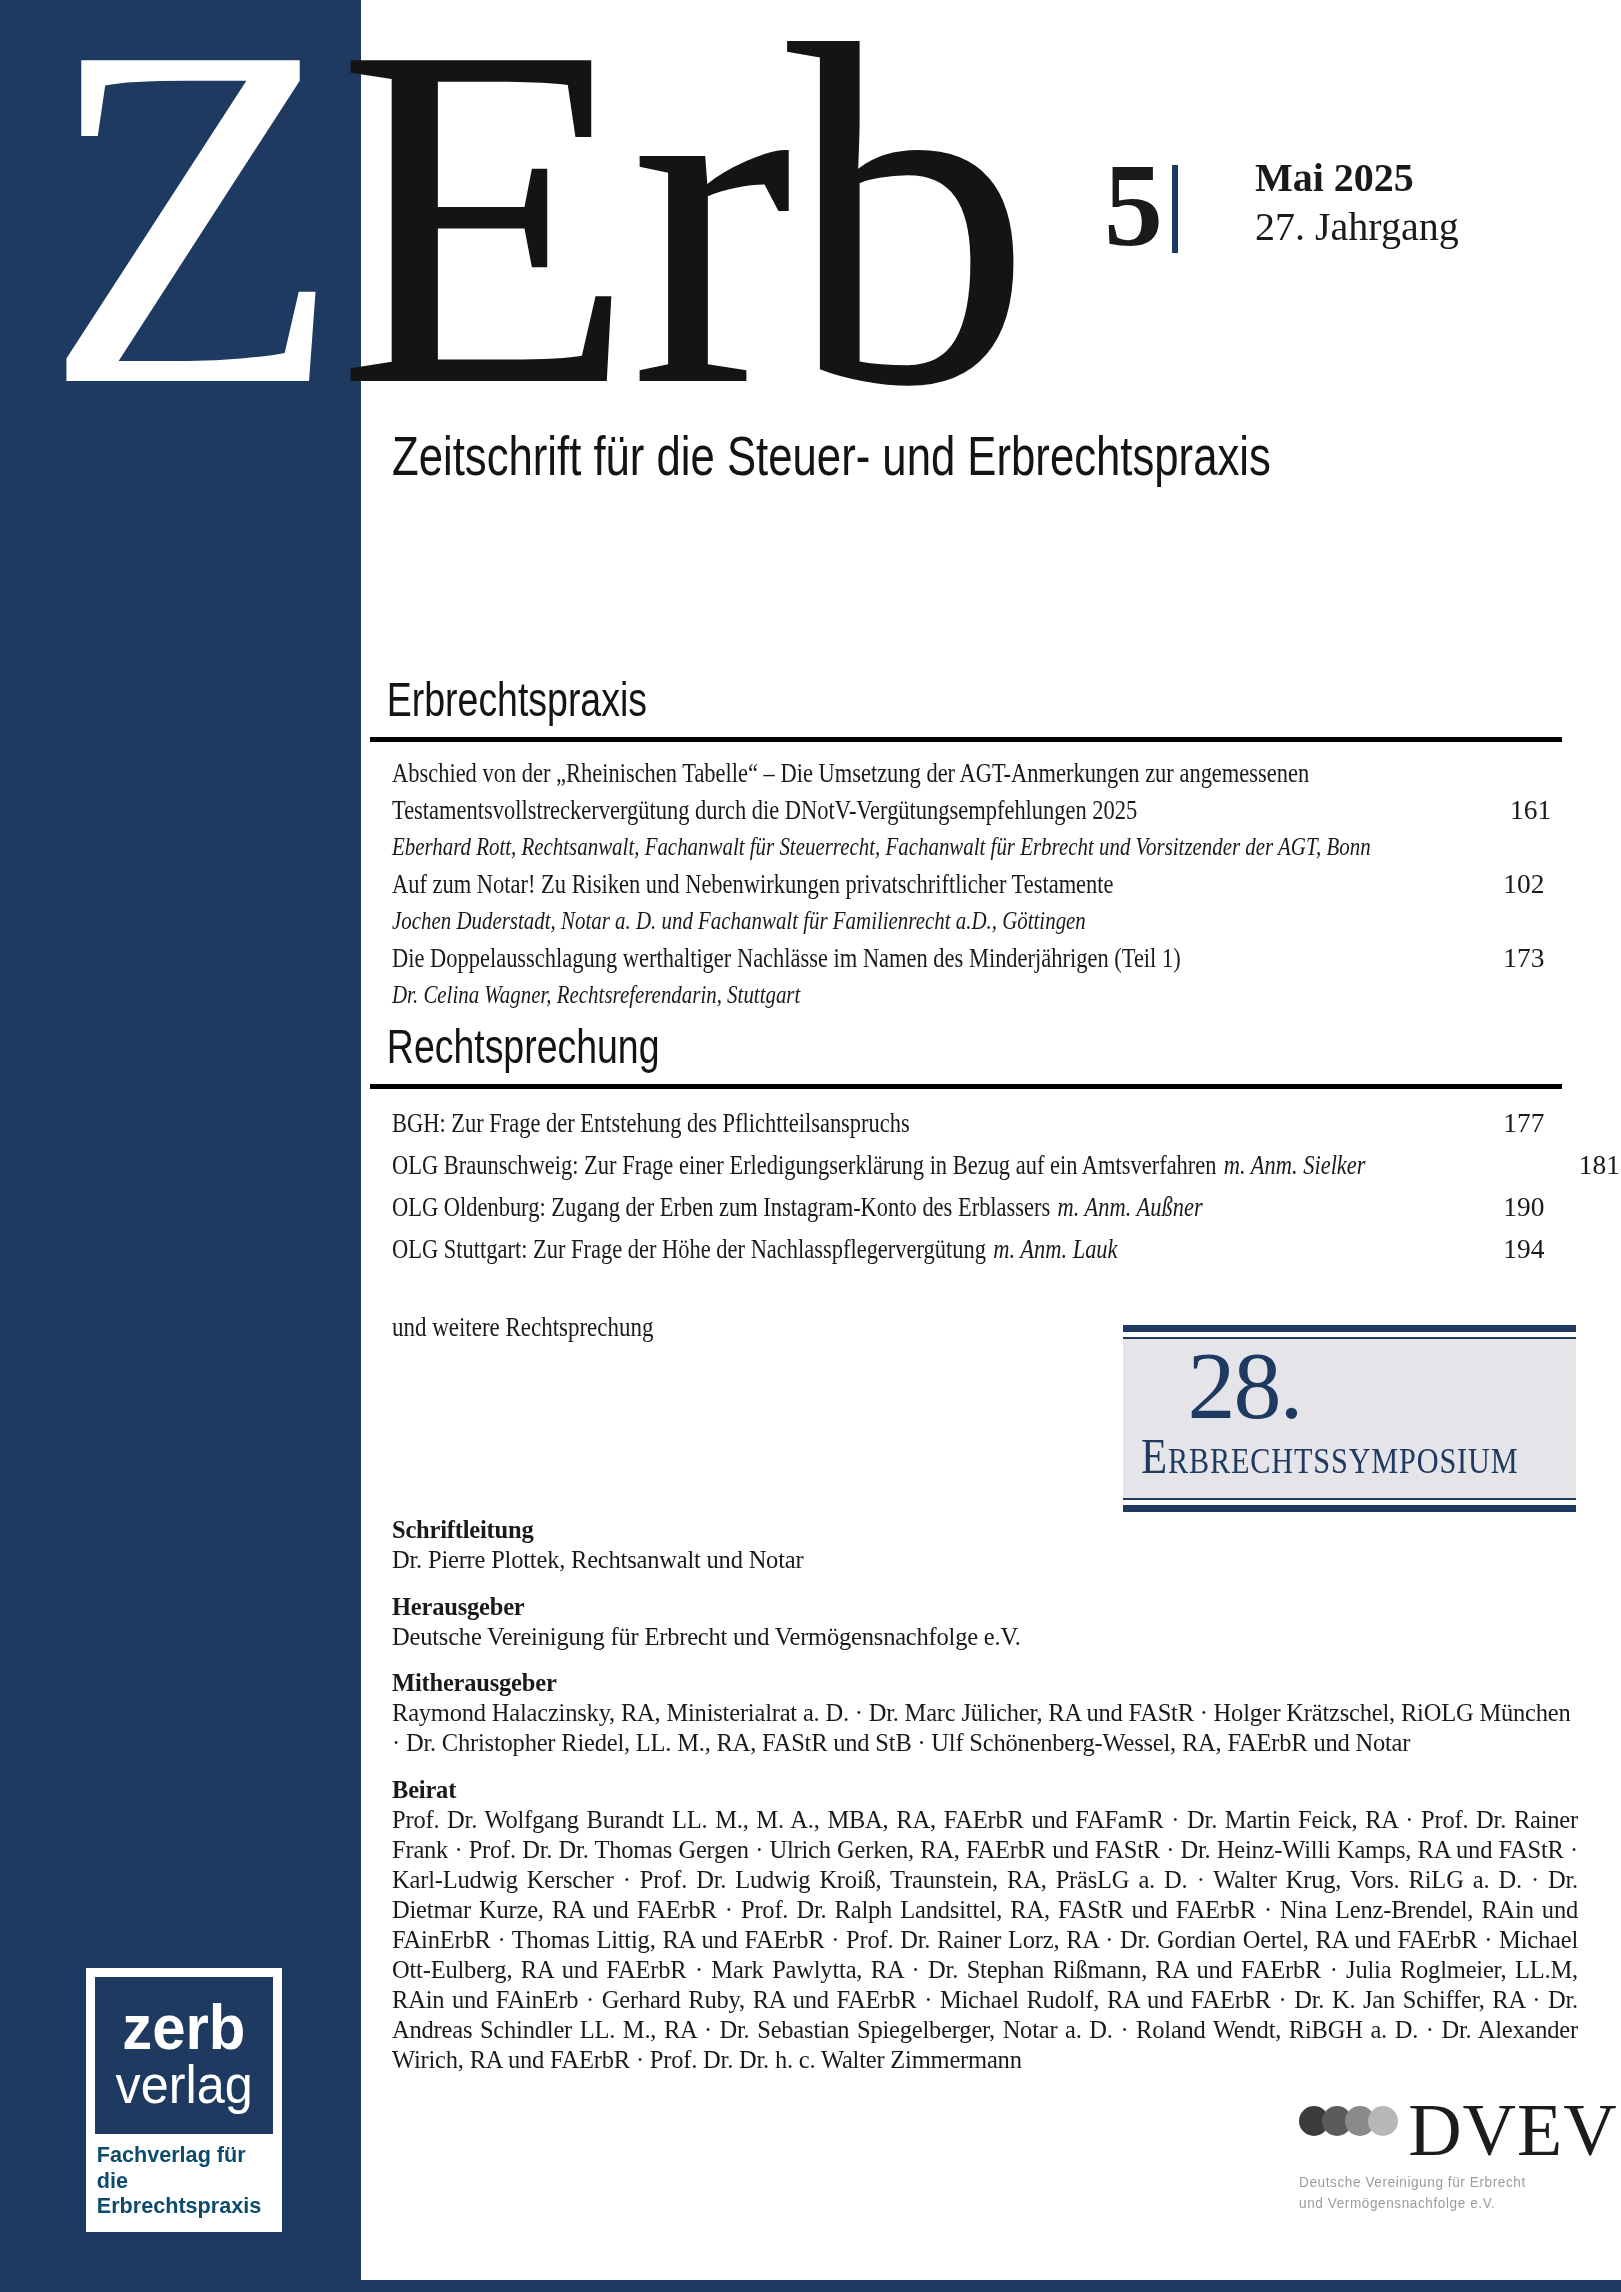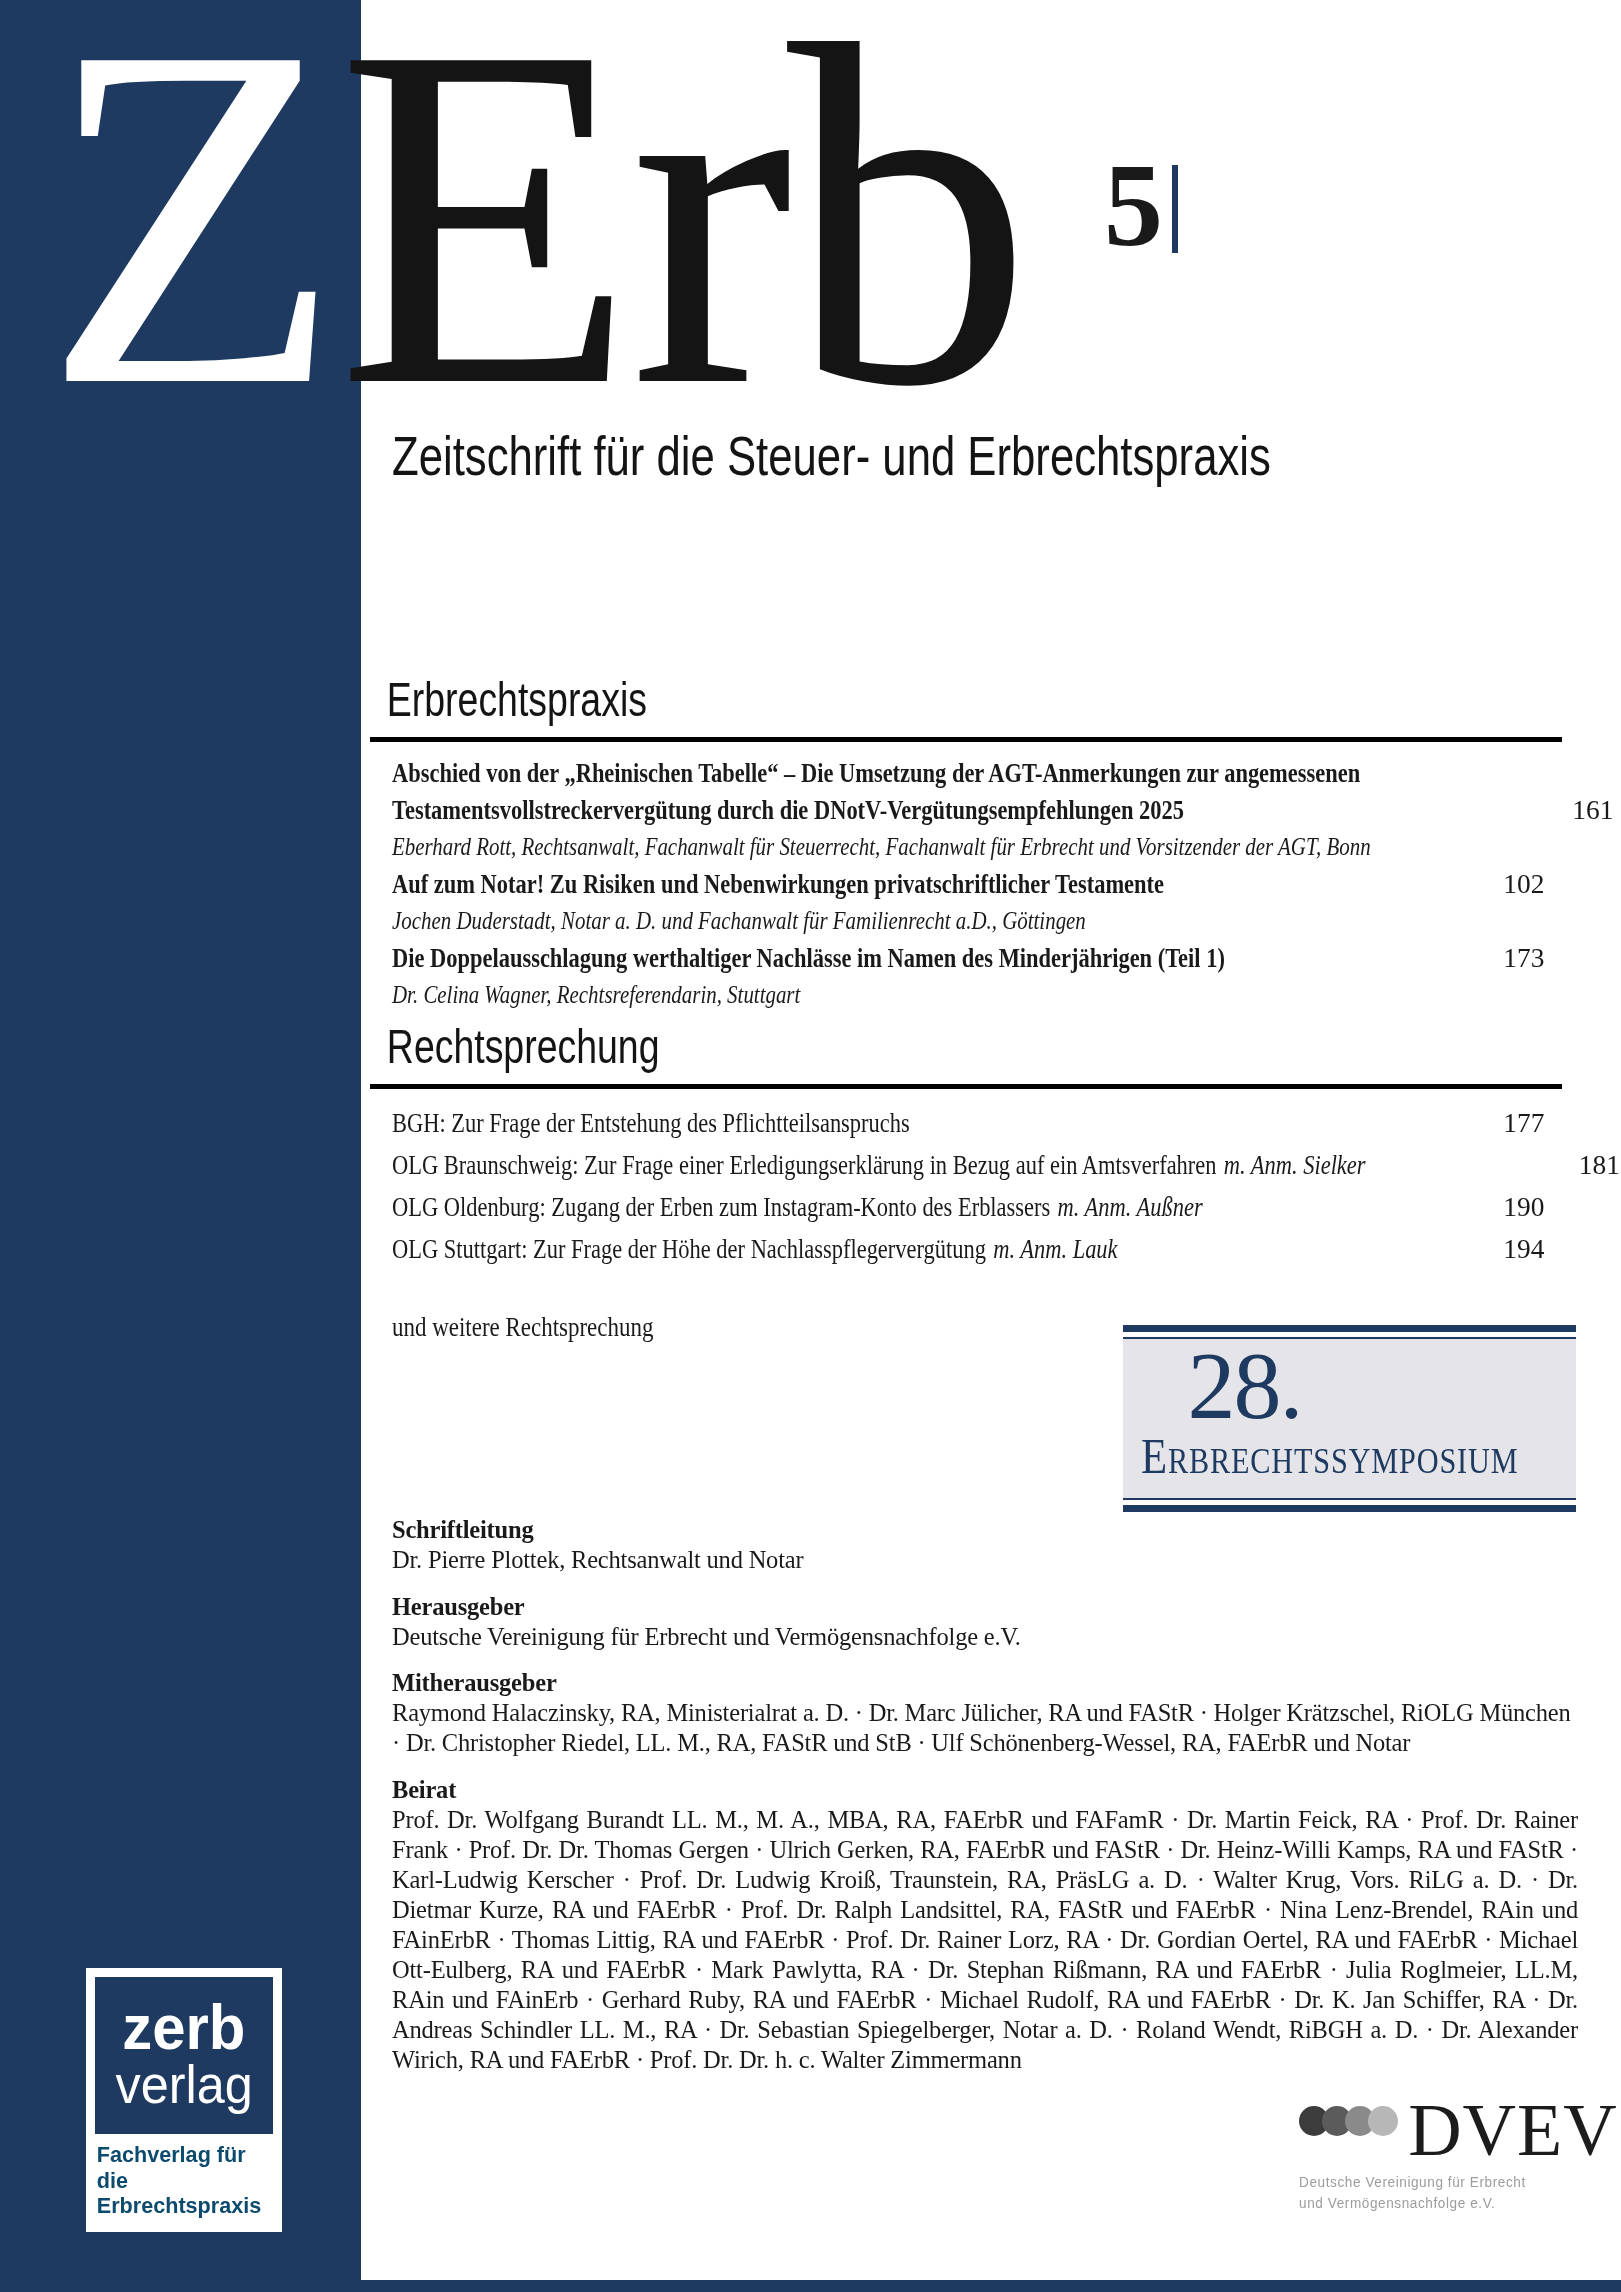--- a/index.html
+++ b/index.html
@@ -36,21 +36,21 @@
     padding-left:21.6px; white-space:nowrap;
     transform:scaleX(0.78); transform-origin:left bottom;
   }
   .sec-rule { height:4.9px; background:#000; margin-top:9.8px; }
   .sec-list { padding:13.7px 0 0 21.6px; }
 
   .squeeze { display:inline-block; transform:scaleX(0.82); transform-origin:left center; white-space:nowrap; }
 
   .toc-item { margin-bottom:1px; }
   .toc-row { display:flex; align-items:flex-end; }
-  .toc-title { flex:1; font-weight:bold; font-size:27.4px; line-height:37px; }
+  .toc-title { flex:1; font-weight:normal; font-size:27.4px; line-height:37px; }
   .toc-title .line { display:block; }
   .toc-page { width:69px; text-align:right; font-size:27.4px; line-height:37px; padding-right:17.6px; }
   .toc-author { font-style:italic; font-size:25.5px; line-height:36px; }
 
   .case-row { display:flex; align-items:flex-end; font-size:27.4px; line-height:42px; }
   .case-text { flex:1; }
   .case-annot { font-style:italic; margin-left:8.8px; }
   .case-page { width:69px; text-align:right; padding-right:17.6px; }
 
   .more-note { position:absolute; left:392px; top:1311px; font-size:28px;text-align:center; }
@@ -94,20 +94,24 @@
 </head>
 <body>
 
 <div class="page">
   <div class="sidebar"></div>
 
   <div class="masthead"><span class="z">Z</span><span class="erb">Erb</span></div>
 
   <div class="issue-num">5</div>
   <div class="issue-bar"></div>
+  <div class="issue-info">
+    <div class="month">Mai 2025</div>
+    <div class="volume">27. Jahrgang</div>
+  </div>
 
   <div class="subtitle">Zeitschrift für die Steuer- und Erbrechtspraxis</div>
 
   <div class="section sec-erb">
     <div class="sec-title">Erbrechtspraxis</div>
     <div class="sec-rule"></div>
     <div class="sec-list">
 
       <div class="toc-item">
         <div class="toc-row">

